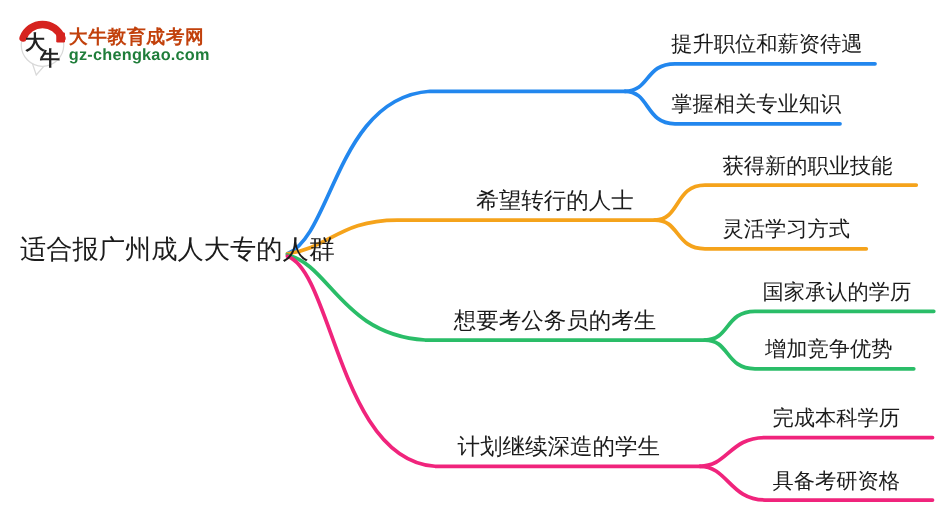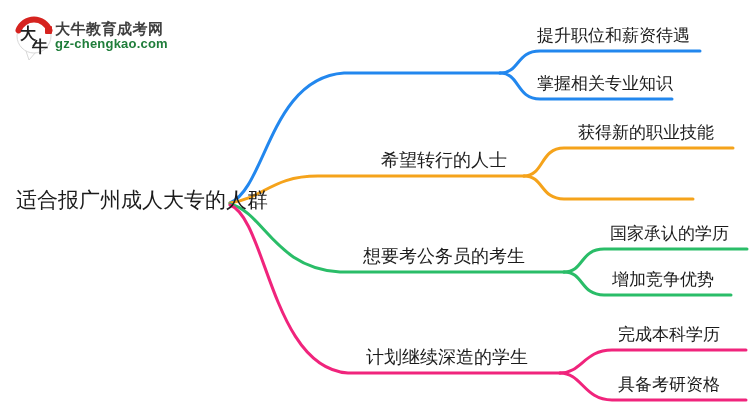--- a/index.html
+++ b/index.html
@@ -15,21 +15,21 @@
     position:absolute;
     color:#1b1b1b;
     white-space:nowrap;
     line-height:1.15;
   }
   .root-label{font-size:21px;}
   .branch-label{font-size:18px;}
   .leaf-label{font-size:17px;}
   .logo-title{
     position:absolute;left:55px;top:20px;
-    font-size:15px;font-weight:bold;color:#404040;
+    font-size:15px;font-weight:bold;color:#c2410c;
     letter-spacing:0.5px;white-space:nowrap;font-family:Liberation Mono, monospace;
   }
   .logo-subtitle{
     position:absolute;left:55px;top:36px;
     font-size:13px;font-weight:bold;color:#1F7D3A;
     letter-spacing:0.2px;white-space:nowrap;
   }
 </style>
 </head>
 <body>
@@ -71,20 +71,21 @@
   <div class="node root-label" style="left:16px;top:188px;">适合报广州成人大专的人群</div>
 
   <div class="node branch-label" style="left:363px;top:150px;margin-left:18px;">希望转行的人士</div>
   <div class="node branch-label" style="left:363px;top:246px;">想要考公务员的考生</div>
   <div class="node branch-label" style="left:366px;top:347px;">计划继续深造的学生</div>
 
   <div class="node leaf-label" style="left:537px;top:26px;">提升职位和薪资待遇</div>
   <div class="node leaf-label" style="left:537px;top:74px;">掌握相关专业知识</div>
 
   <div class="node leaf-label" style="left:578px;top:123px;">获得新的职业技能</div>
+  <div class="node leaf-label" style="left:578px;top:174px;">灵活学习方式</div>
 
   <div class="node leaf-label" style="left:610px;top:224px;">国家承认的学历</div>
   <div class="node leaf-label" style="left:612px;top:270px;">增加竞争优势</div>
 
   <div class="node leaf-label" style="left:618px;top:325px;">完成本科学历</div>
   <div class="node leaf-label" style="left:618px;top:375px;">具备考研资格</div>
 
 </div>
 
 </body></html>

